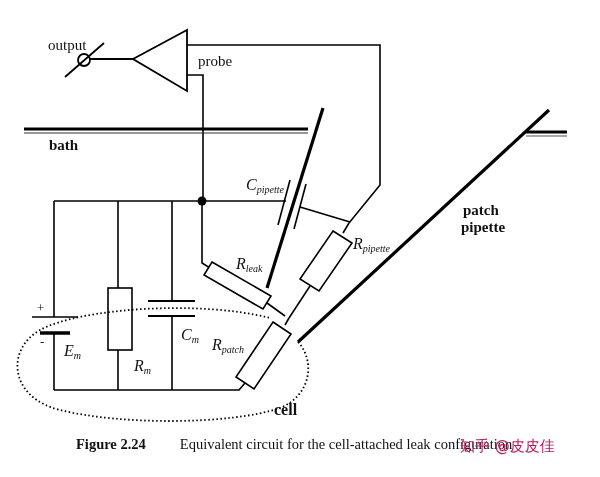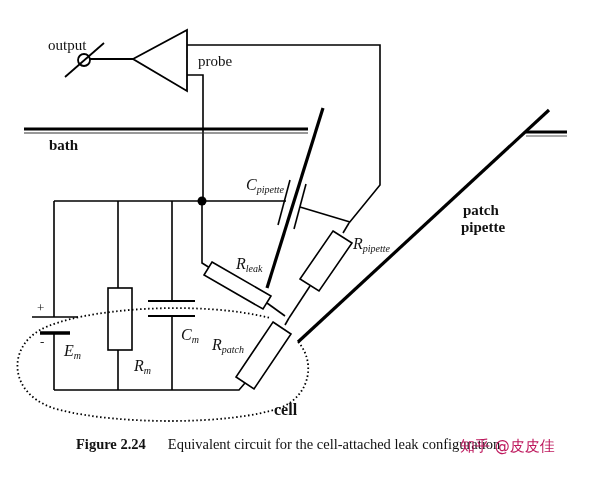--- a/index.html
+++ b/index.html
@@ -1,20 +1,20 @@
 <!DOCTYPE html>
 <html><head>
 <meta charset="utf-8">
 <style>
   html, body { margin:0; padding:0; background:#ffffff; }
   body { width:600px; height:477px; position:relative; overflow:hidden; }
   svg { position:absolute; left:0; top:0; }
   .lbl { font-family: "Liberation Serif", "DejaVu Serif", serif; fill:#111; }
   .caption { position:absolute; left:76px; top:436px; font-family:"Liberation Serif","DejaVu Serif",serif; font-size:14.5px; color:#111; white-space:nowrap; }
-  .caption .num { font-weight:bold; margin-right:22px; }
+  .caption .num { font-weight:bold; margin-right:34px; }
   .watermark { position:absolute; left:460px; top:437px; font-family:"DejaVu Sans", sans-serif; font-size:15px; color:#be185d; white-space:nowrap; }
 </style>
 </head>
 <body>
 
 <svg width="600" height="477" viewBox="0 0 600 477">
 
   <g>
     <line x1="65" y1="77" x2="104" y2="43" stroke="#000" stroke-width="1.8"></line>
     <circle cx="84" cy="60" r="6" fill="none" stroke="#000" stroke-width="1.8"></circle>

